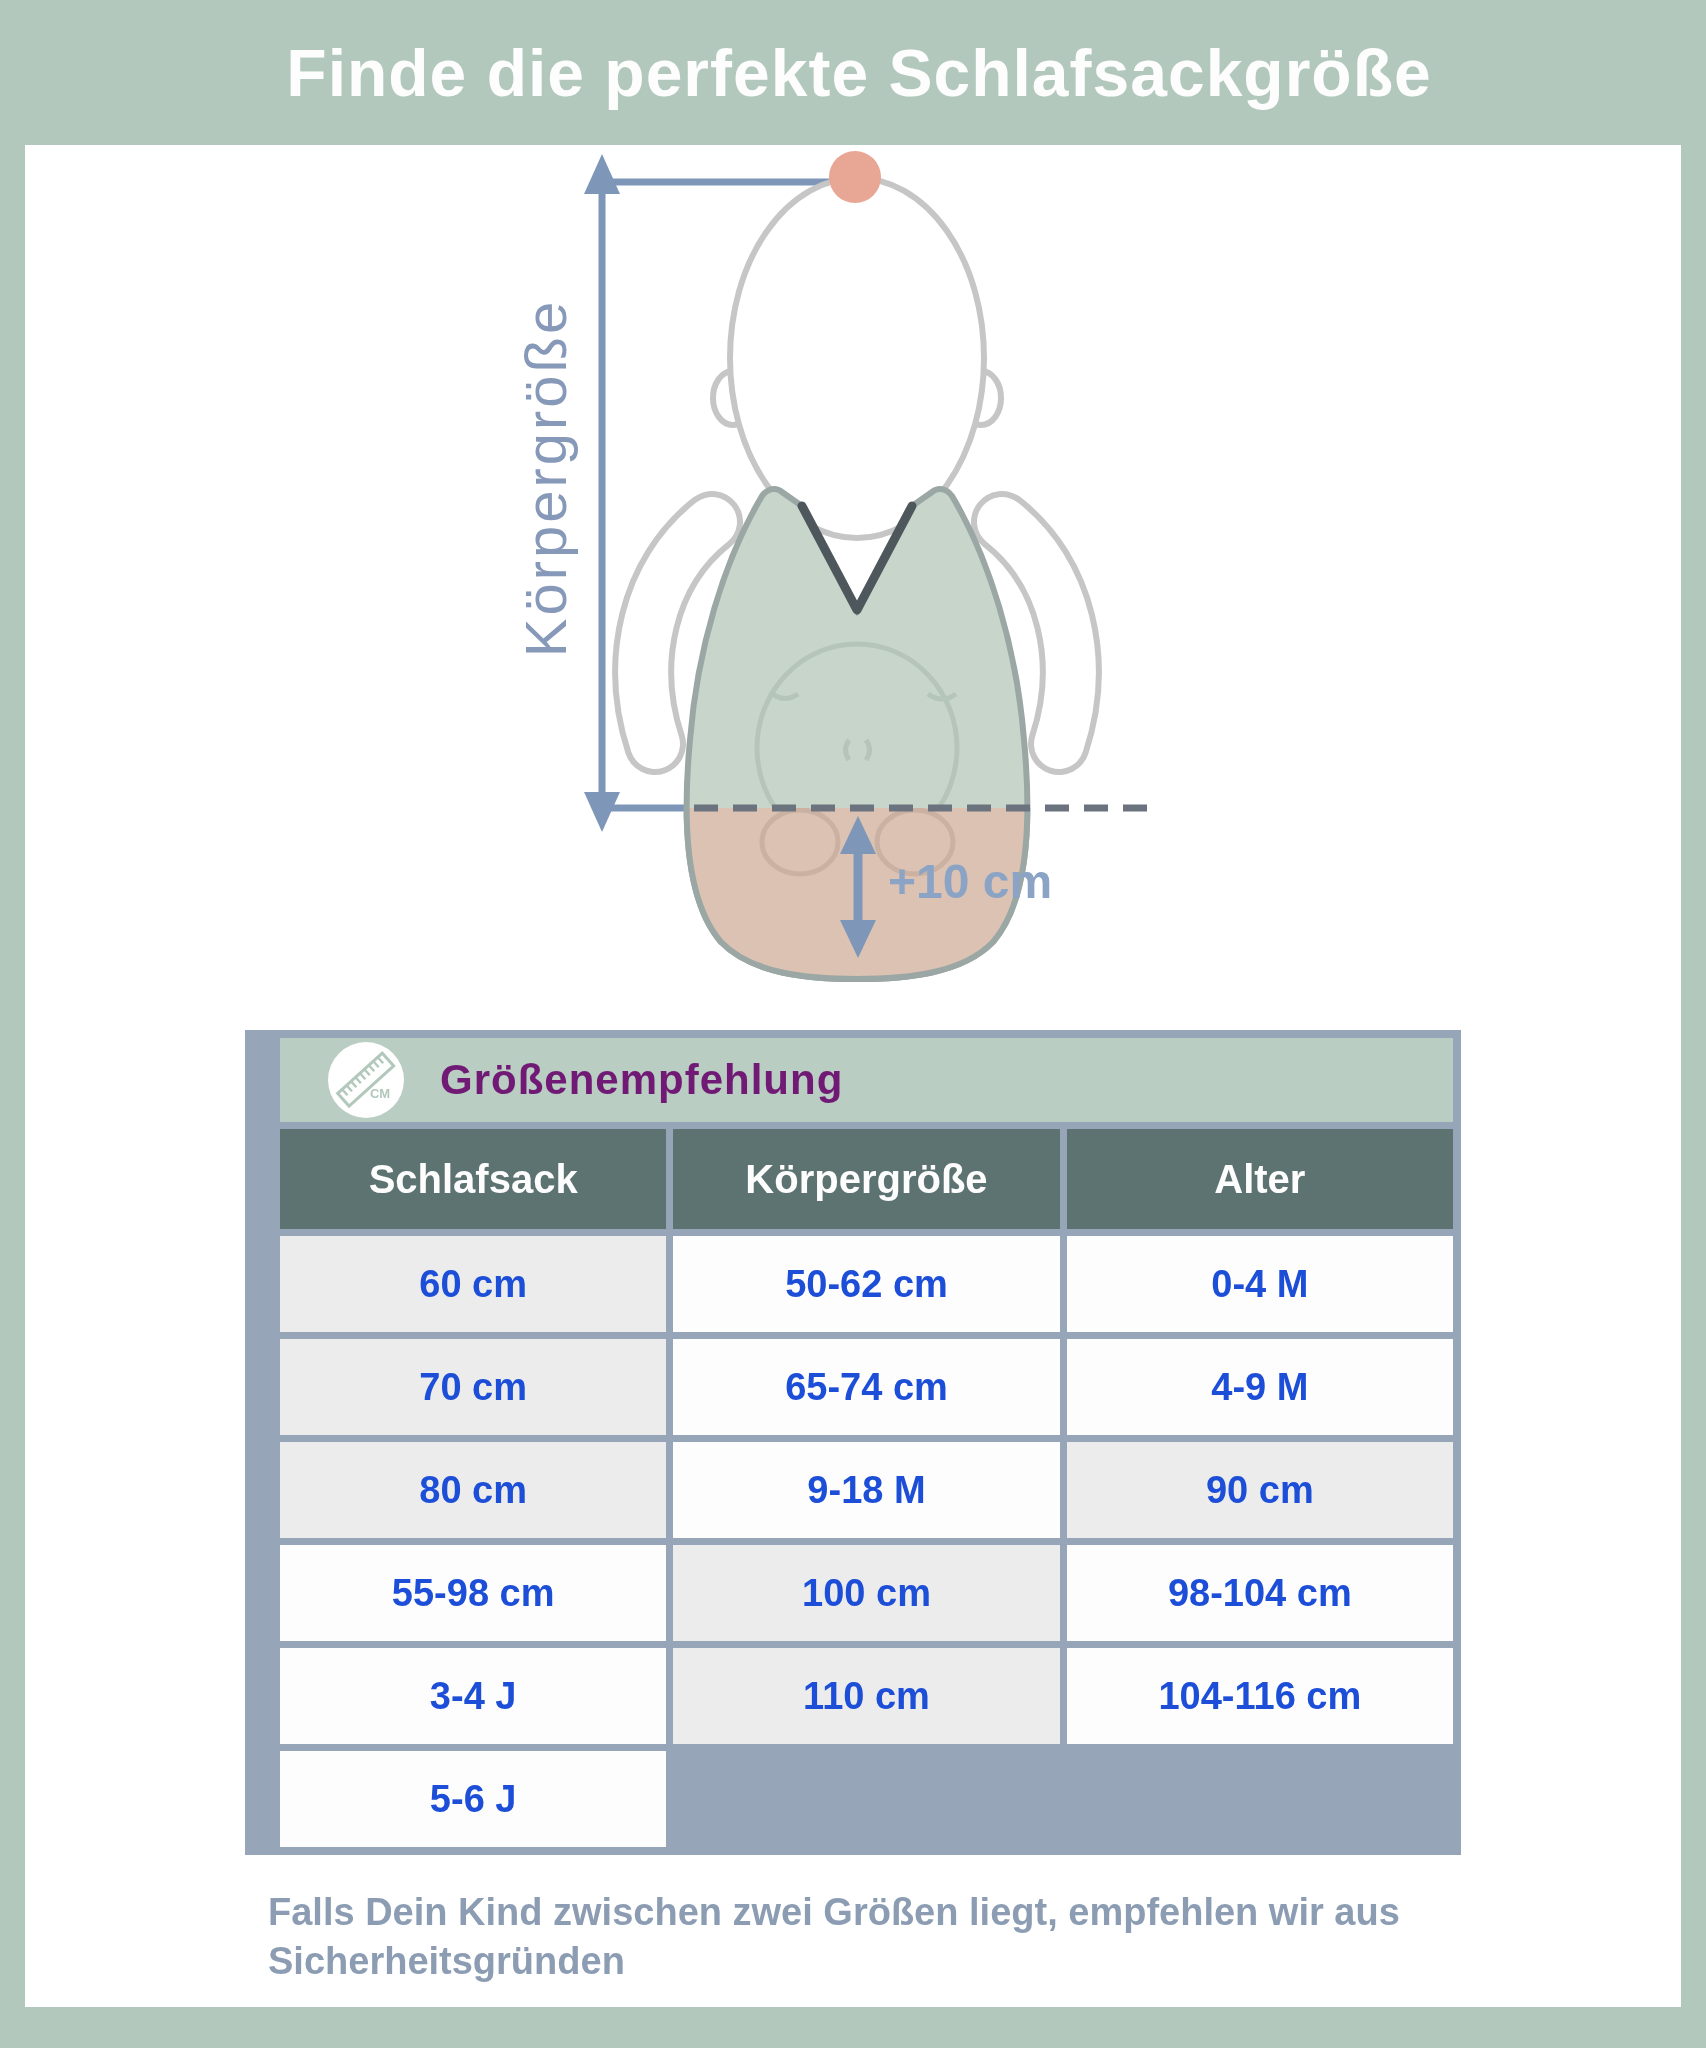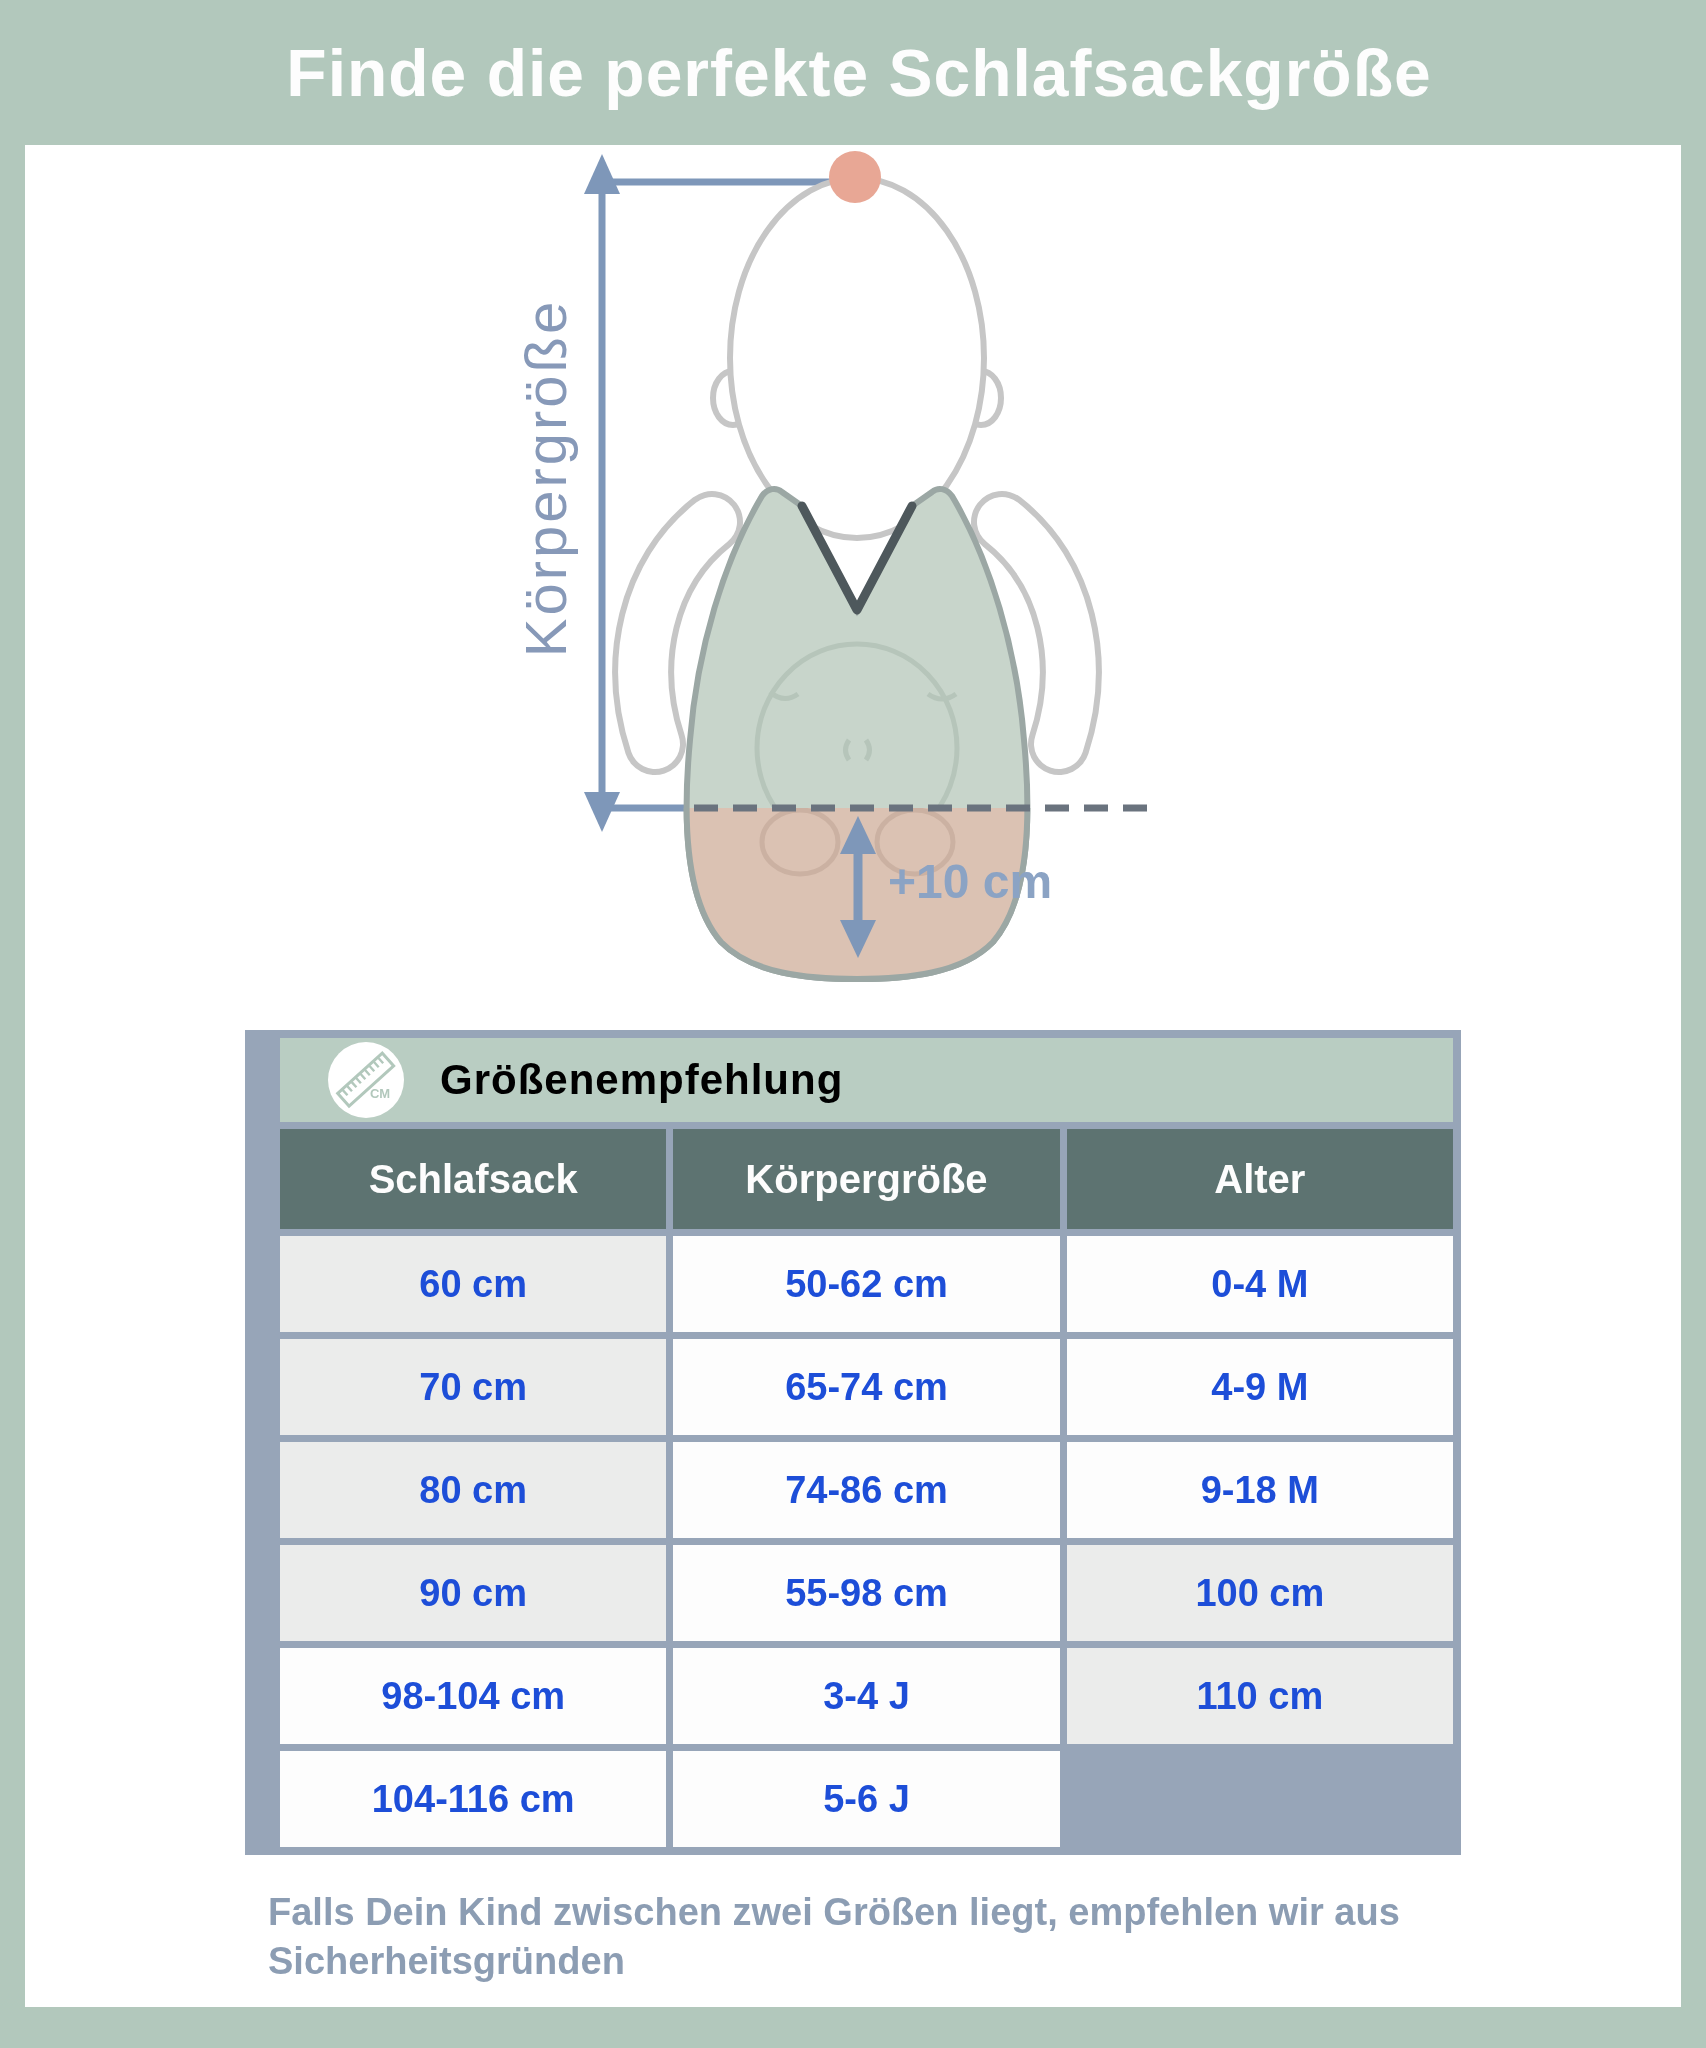--- a/index.html
+++ b/index.html
@@ -22,21 +22,21 @@
   
   .size-table{
     position:absolute;left:245px;top:1030px;width:1216px;box-sizing:border-box;
     display:grid;grid-template-columns:1fr 1fr 1fr;grid-template-rows:84px 100px repeat(6,96px);
     gap:7px;background:#97a5b8;border:8px solid #97a5b8;padding-left:27px;
   }
   .title-cell{
     grid-column:1/4;background:#b9cdc2;display:flex;align-items:center;
     padding-left:48px;gap:36px;
   }
-  .title-cell .tbl-title{color:#000000;font-size:42px;font-weight:bold;letter-spacing:1px;}
+  .title-cell .tbl-title{color:#701a75;font-size:42px;font-weight:bold;letter-spacing:1px;}
   .th{
     background:#5d7371;color:#fdfdfd;font-size:40px;font-weight:bold;
     display:flex;align-items:center;justify-content:center;
   }
   .td{
     background:#fdfdfd;color:#1d4ed8;font-size:38px;font-weight:bold;
     display:flex;align-items:center;justify-content:center;
   }
   .td.first{background:#ebeceb;}
   
@@ -161,21 +161,20 @@
 
     <div class="td first">60 cm</div>
     <div class="td">50-62 cm</div>
     <div class="td">0-4 M</div>
 
     <div class="td first">70 cm</div>
     <div class="td">65-74 cm</div>
     <div class="td">4-9 M</div>
 
     <div class="td first">80 cm</div>
-    <div class="td">74-86 cm</div>
     <div class="td">9-18 M</div>
 
     <div class="td first">90 cm</div>
     <div class="td">55-98 cm</div>
 
     <div class="td first">100 cm</div>
     <div class="td">98-104 cm</div>
     <div class="td">3-4 J</div>
 
     <div class="td first">110 cm</div>

